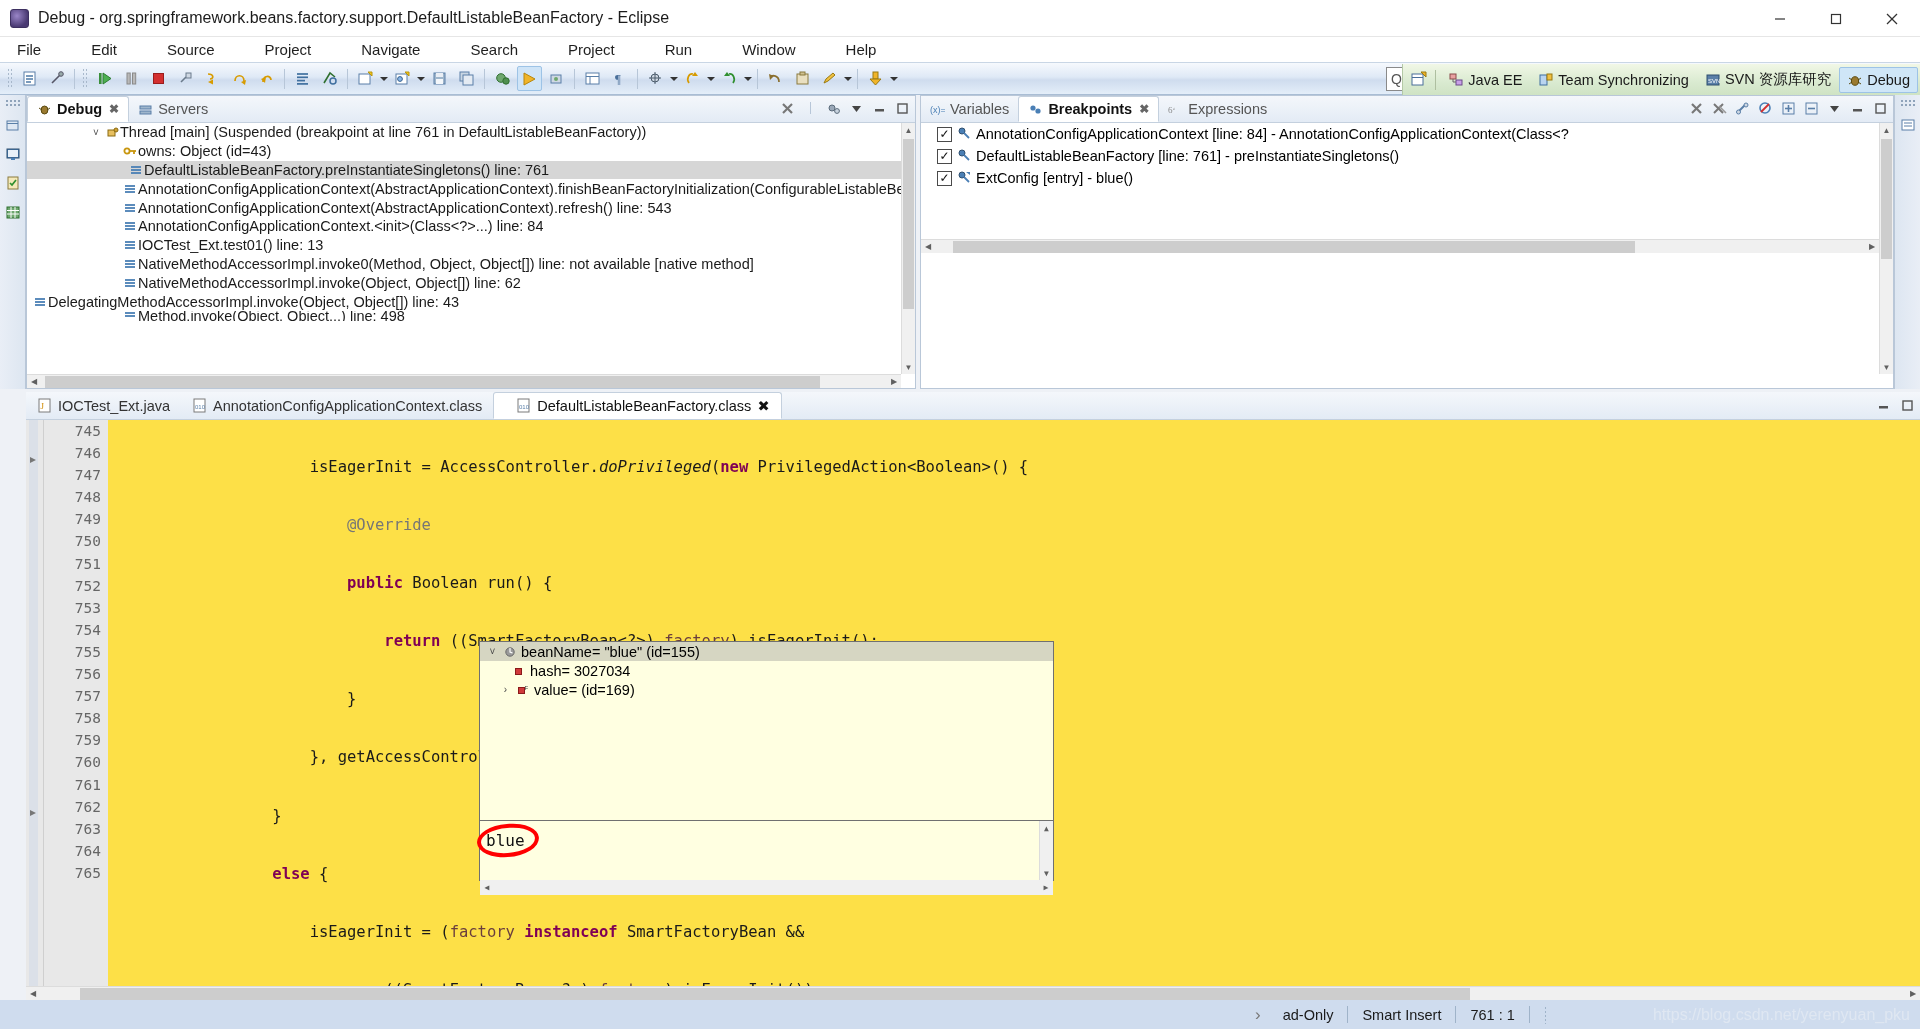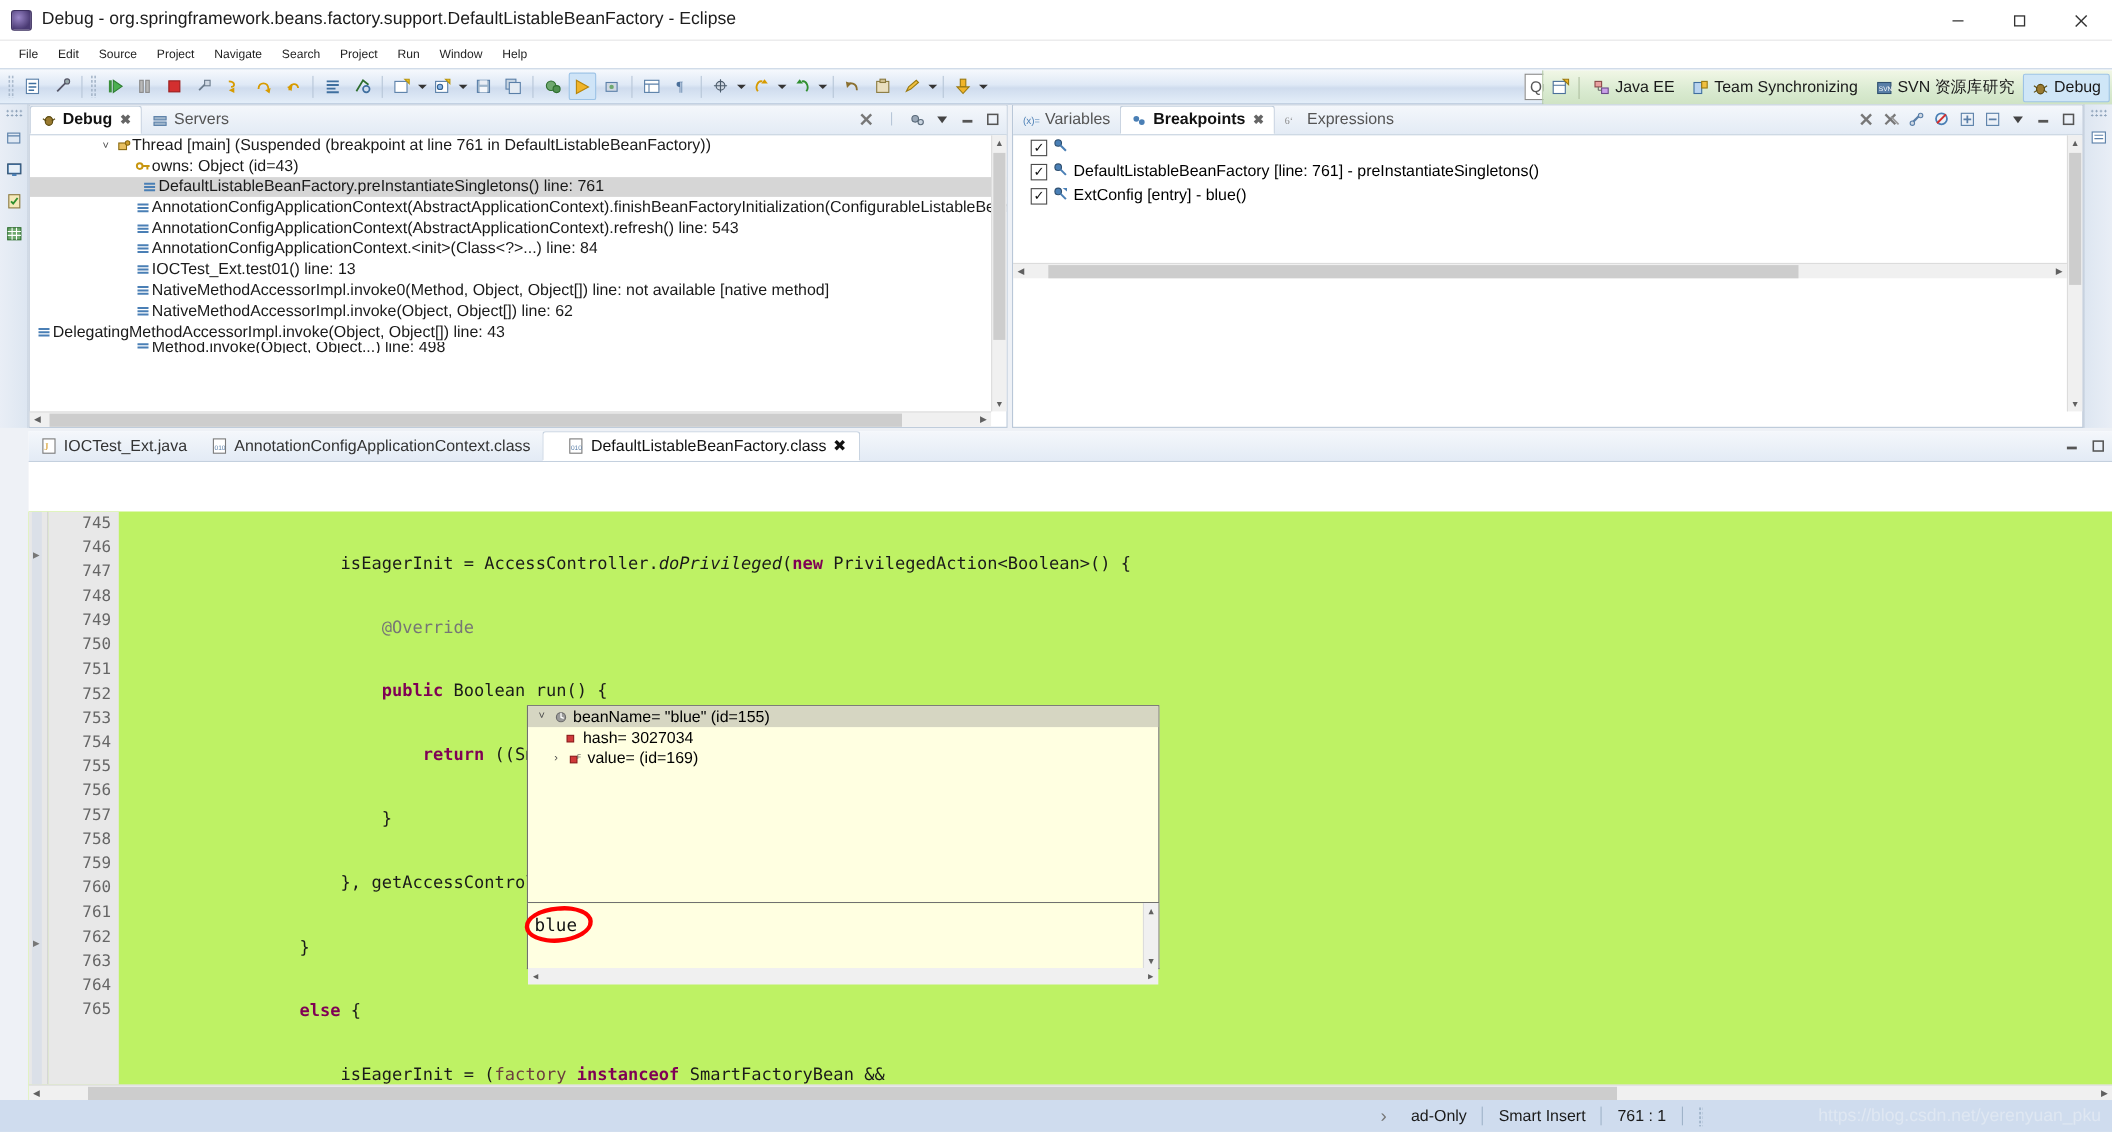--- a/index.html
+++ b/index.html
@@ -25,21 +25,21 @@
   .win-btns { position: absolute; right: 0; top: 0; height: 37px; display: flex; }
   .win-btn {
     width: 56px; height: 37px; display:flex; align-items:center; justify-content:center;
     color:#3c3c3c;
   }
   .win-btn svg { display:block; }
 
   
   .menubar {
     height: 25px; background:#ffffff; display:flex; align-items:center;
-    padding-left: 8px; font-size: 11px; color:#1f1f1f;
+    padding-left: 8px; font-size: 15px; color:#1f1f1f;gap:32px;
   }
   .menu-item { padding: 2px 9px; cursor: default; white-space: nowrap; }
 
   
   .toolbar {
     height: 33px;
     background: linear-gradient(to bottom,#f6f9fd 0%, #dfe9f6 45%, #cfdcee 55%, #e4eef9 100%);
     border-top: 1px solid #c9d6e5; border-bottom: 1px solid #a9bdd4;
     display:flex; align-items:center; padding-left:4px; position:relative;
   }
@@ -135,21 +135,21 @@
   
   .editor { position:absolute; left:26px; top:392px; right:0px; bottom:29px; background:#fff; }
   .etabs { height:28px; display:flex; align-items:flex-end; position:relative;
     background:linear-gradient(to bottom,#f4f7fb,#e3ebf5); border-bottom:1px solid #c4d0de; }
   .etab { display:flex; align-items:center; gap:6px; height:27px; padding:0 11px;
     font-size:14.5px; color:#333; white-space:nowrap; }
   .etab.active { background:#fff; border:1px solid #c4d0de; border-bottom:1px solid #fff;
     border-radius:3px 3px 0 0; color:#111;padding-left:22px; }
   .etools { position:absolute; right:4px; top:4px; display:flex; gap:6px; }
 
-  .code-area { position:absolute; left:0; top:28px; right:0; bottom:0; background:#bef264; overflow:hidden;margin-top:45px; }
+  .code-area { position:absolute; left:0; top:28px; right:0; bottom:0; background:#fde047; overflow:hidden; }
   .marker-bar { position:absolute; left:0; top:0; bottom:14px; width:18px;
     background:#e8e8e8; border-right:1px solid #cfcfcf; }
   .line-nums { position:absolute; left:18px; top:0; width:64px; bottom:14px;
     background:#e8e8e8; text-align:right; padding-right:7px;
     font-family:"DejaVu Sans Mono", monospace; font-size:14.5px; color:#666; }
   .lnum { height:22.1px; line-height:22.1px; }
   .code-lines { position:absolute; left:93px; top:0; right:14px; bottom:14px;
     font-family:"DejaVu Sans Mono", monospace; font-size:15.5px; color:#1a1a1a; white-space:pre; }
   .cline { height:22.1px; line-height:22.1px; padding-left:4px; }
   .kw { color:#7f0055; font-weight:bold; }
@@ -751,20 +751,21 @@
 
     <div class="bp-list">
       <div class="bprow">
         <span class="cbox"></span>
         <span>
           <svg width="14" height="14">
               <circle cx="5" cy="5" r="3" fill="#4a7fb5" stroke="#2f4f6f"></circle>
               <line x1="7" y1="7" x2="12" y2="12" stroke="#4a7fb5" stroke-width="1.8"></line>
             </svg>
         </span>
+        <span>AnnotationConfigApplicationContext [line: 84] - AnnotationConfigApplicationContext(Class&lt;?</span>
       </div>
       <div class="bprow">
         <span class="cbox"></span>
         <span>
           <svg width="14" height="14">
               <circle cx="5" cy="5" r="3" fill="#4a7fb5" stroke="#2f4f6f"></circle>
               <line x1="7" y1="7" x2="12" y2="12" stroke="#4a7fb5" stroke-width="1.8"></line>
             </svg>
         </span>
         <span>DefaultListableBeanFactory [line: 761] - preInstantiateSingletons()</span>

